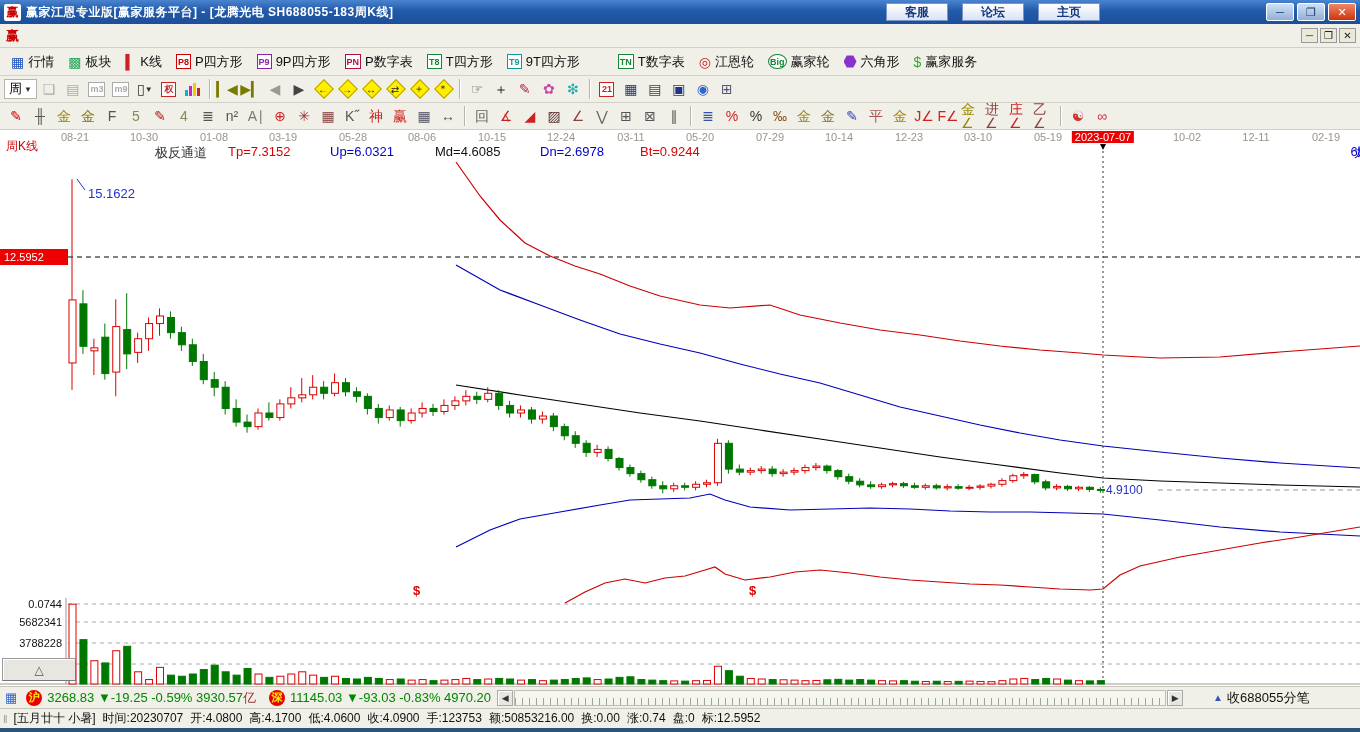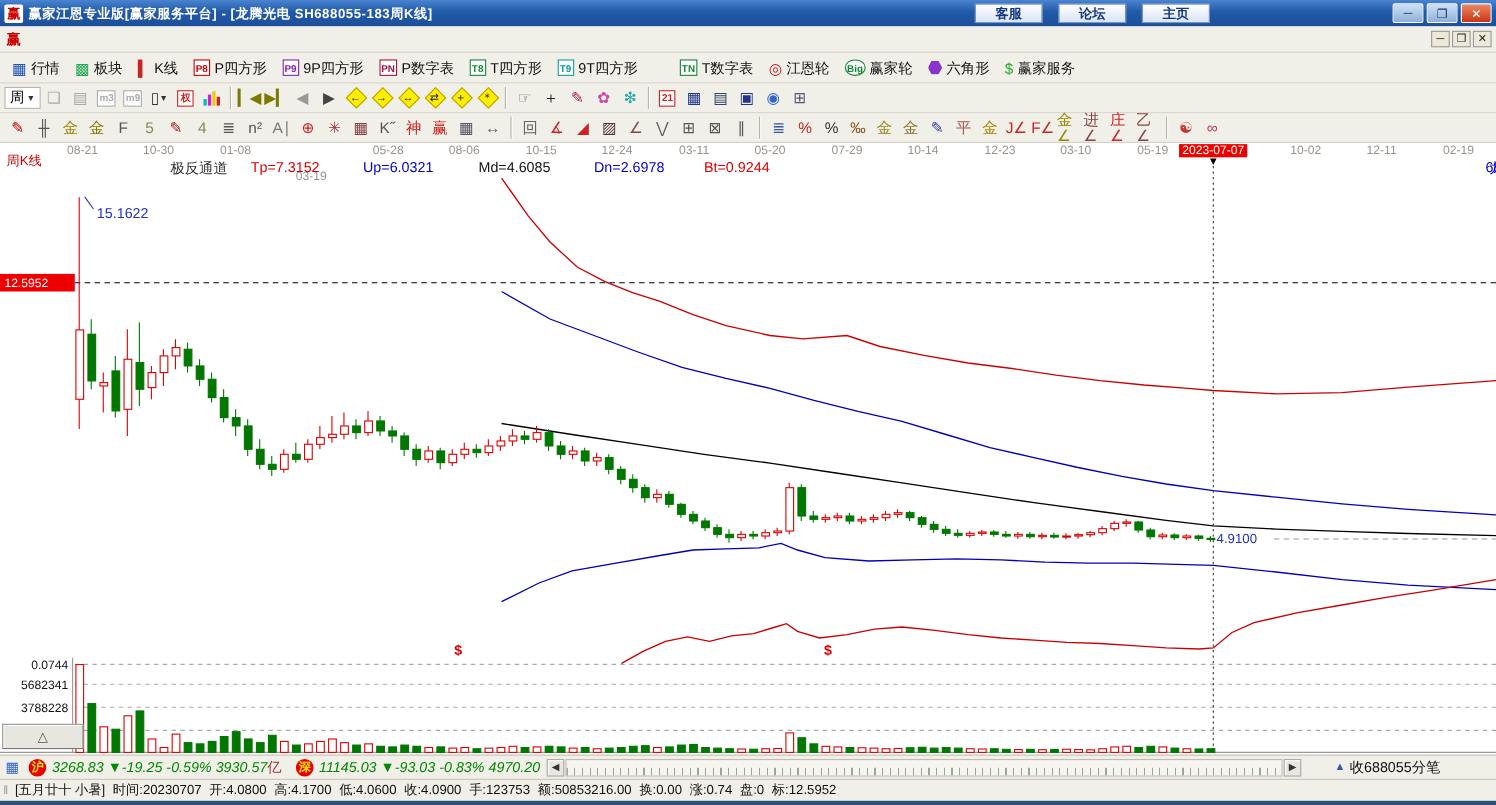--- a/index.html
+++ b/index.html
@@ -81,21 +81,21 @@
     background:#e8e6e0; border:1px solid #999; border-right-color:#777; border-bottom-color:#777;
     box-shadow:inset 1px 1px 0 #fff; color:#555; font-size:12px;
     display:flex; align-items:center; justify-content:center; z-index:5; }
 
   
   .indexbar { position:absolute; left:0; top:686px; width:1360px; height:22px; background:#f0efe8;
     border-top:1px solid #c8c4ba; display:flex; align-items:center; font-size:13px; }
   .idx-grid { font-size:13px; color:#3366cc; margin:0 4px 0 5px; }
   .badge { width:16px; height:16px; border-radius:50%; background:#e80000; color:#ffee00;
     font-size:11px; font-weight:bold; display:flex; align-items:center; justify-content:center; margin:0 5px; }
-  .idx-num { color:#008800; margin-right:6px; white-space:nowrap;font-style:italic; }
+  .idx-num { color:#008800; margin-right:6px; white-space:nowrap; }
   .idx-unit { color:#993333; margin-right:8px; }
   .scroll-arrow { width:16px; height:16px; background:#e8e6e0; border:1px solid #aaa;
     box-shadow:inset 1px 1px 0 #fff; color:#333; font-size:9px;
     display:flex; align-items:center; justify-content:center; }
   .scroll-track { width:652px; height:16px; margin:0 1px; background:#f6f5f0;
     border:1px solid #c0bcb2; background-image:repeating-linear-gradient(90deg,#9aa89a 0 1px,transparent 1px 7px);
     background-size:100% 7px; background-position:0 100%; background-repeat:no-repeat; }
   .tick-ico { color:#3355bb; font-size:10px; margin:0 4px 0 30px; }
   .tick-label { color:#111; }
   .statusbar { position:absolute; left:0; top:708px; width:1360px; height:20px; background:#f0efe8;
@@ -756,21 +756,21 @@
         <text x="749" y="465" font-size="13" font-weight="bold" fill="#dd0000">$</text>
         <line x1="1103" y1="16" x2="1103" y2="552" stroke="#333" stroke-width="1" stroke-dasharray="2 3"></line>
         <polygon points="1100,14 1106,14 1103,20" fill="#000"></polygon>
         <line x1="1158" y1="360" x2="1360" y2="360" stroke="#999" stroke-width="1" stroke-dasharray="5 4"></line>
         <text x="1106" y="364" font-size="12" fill="#2233cc">4.9100</text>
       </svg>
     <div class="dates" id="dates">
         <span style="left: 75px;">08-21</span>
         <span style="left: 144px;">10-30</span>
         <span style="left: 214px;">01-08</span>
-        <span style="left: 283px; margin-top: 24px;">03-19</span>
+        <span style="left: 283px;">03-19</span>
         <span style="left: 353px;">05-28</span>
         <span style="left: 422px;">08-06</span>
         <span style="left: 492px;">10-15</span>
         <span style="left: 561px;">12-24</span>
         <span style="left: 631px;">03-11</span>
         <span style="left: 700px;">05-20</span>
         <span style="left: 770px;">07-29</span>
         <span style="left: 839px;">10-14</span>
         <span style="left: 909px;">12-23</span>
         <span style="left: 978px;">03-10</span>

